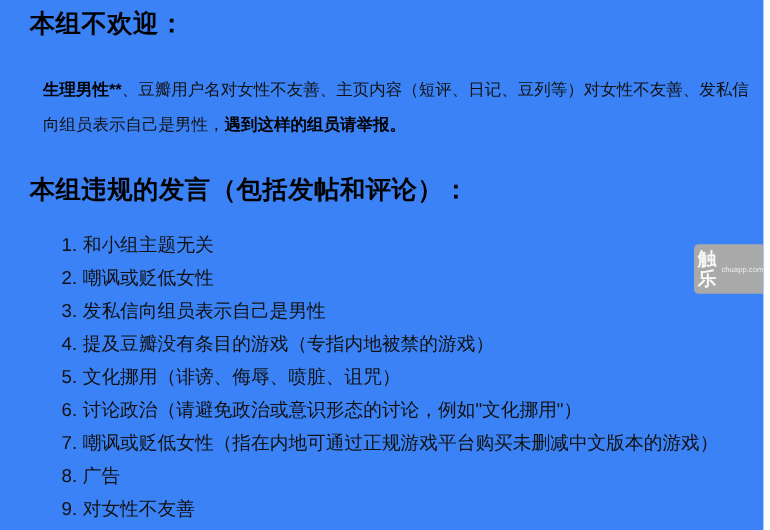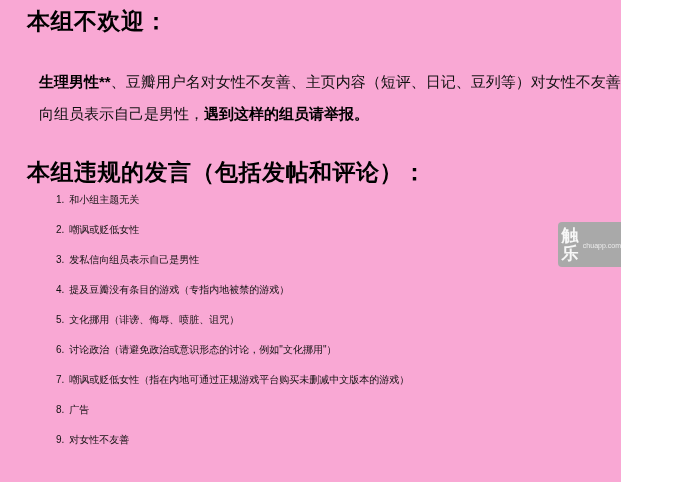--- a/index.html
+++ b/index.html
@@ -1,20 +1,20 @@
 <!DOCTYPE html>
 <html><head>
 <meta charset="utf-8">
 <style>
   html, body { margin: 0; padding: 0; background: #ffffff; }
   .page {
     position: relative;
-    width: 621px;
+    width: 694px;
     height: 482px;
-    background: #f9a8d4;
+    background: #3b82f6;
     overflow: hidden;
     font-family: "Liberation Sans", sans-serif;
     color: #111111;
   }
   .h1 {
     position: absolute;
     left: 27px;
     top: 8px;
     margin: 0;
     font-size: 23px;
@@ -42,25 +42,25 @@
     margin: 12px;
     font-size: 15px;
     line-height: 32px;
     font-weight: 400;
     color: #111111;
   }
   .para strong { font-weight: 700; color: #000000; }
   .rules {
     position: absolute;
     left: 0;
-    top: 185px;
+    top: 208px;
     margin: 0;
     padding: 0 0 0 56px;
     list-style: none;
-    font-size: 10px;
+    font-size: 17px;
     color: #111111;
   }
   .rule {
     height: 30px;
     line-height: 30px;
     white-space: nowrap;
   }
   .rule .num { display: inline-block; margin-right: 5px; }
   .watermark {
     position: absolute;

